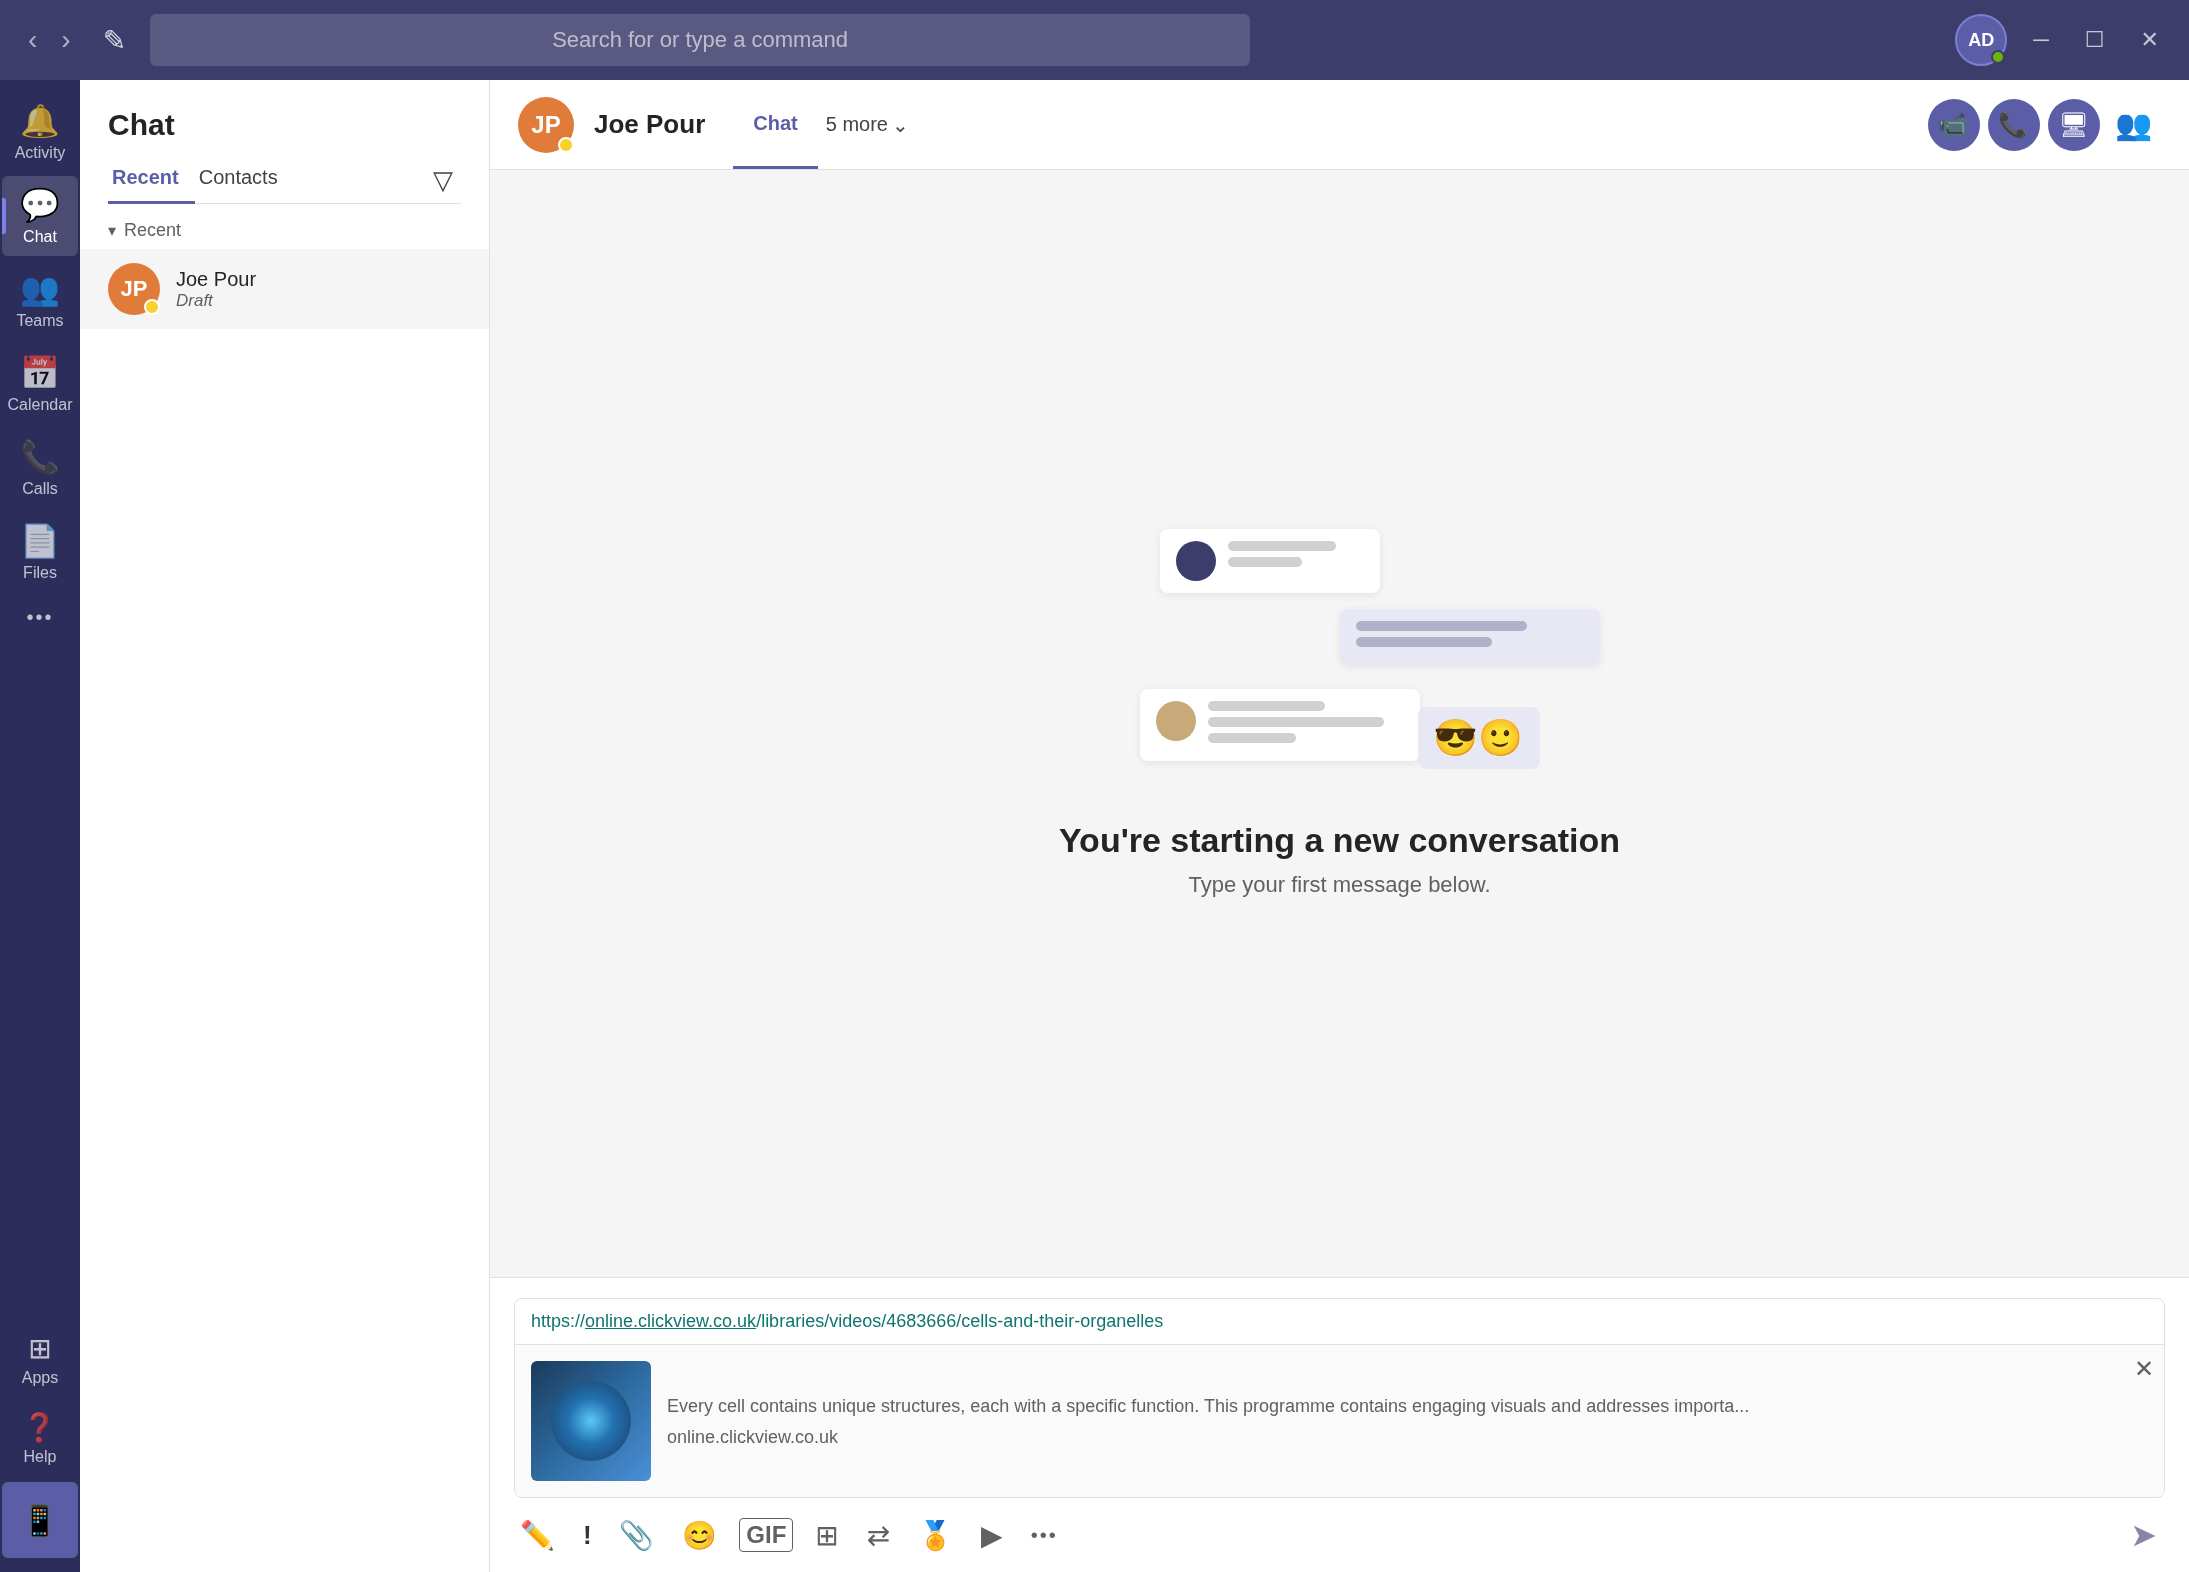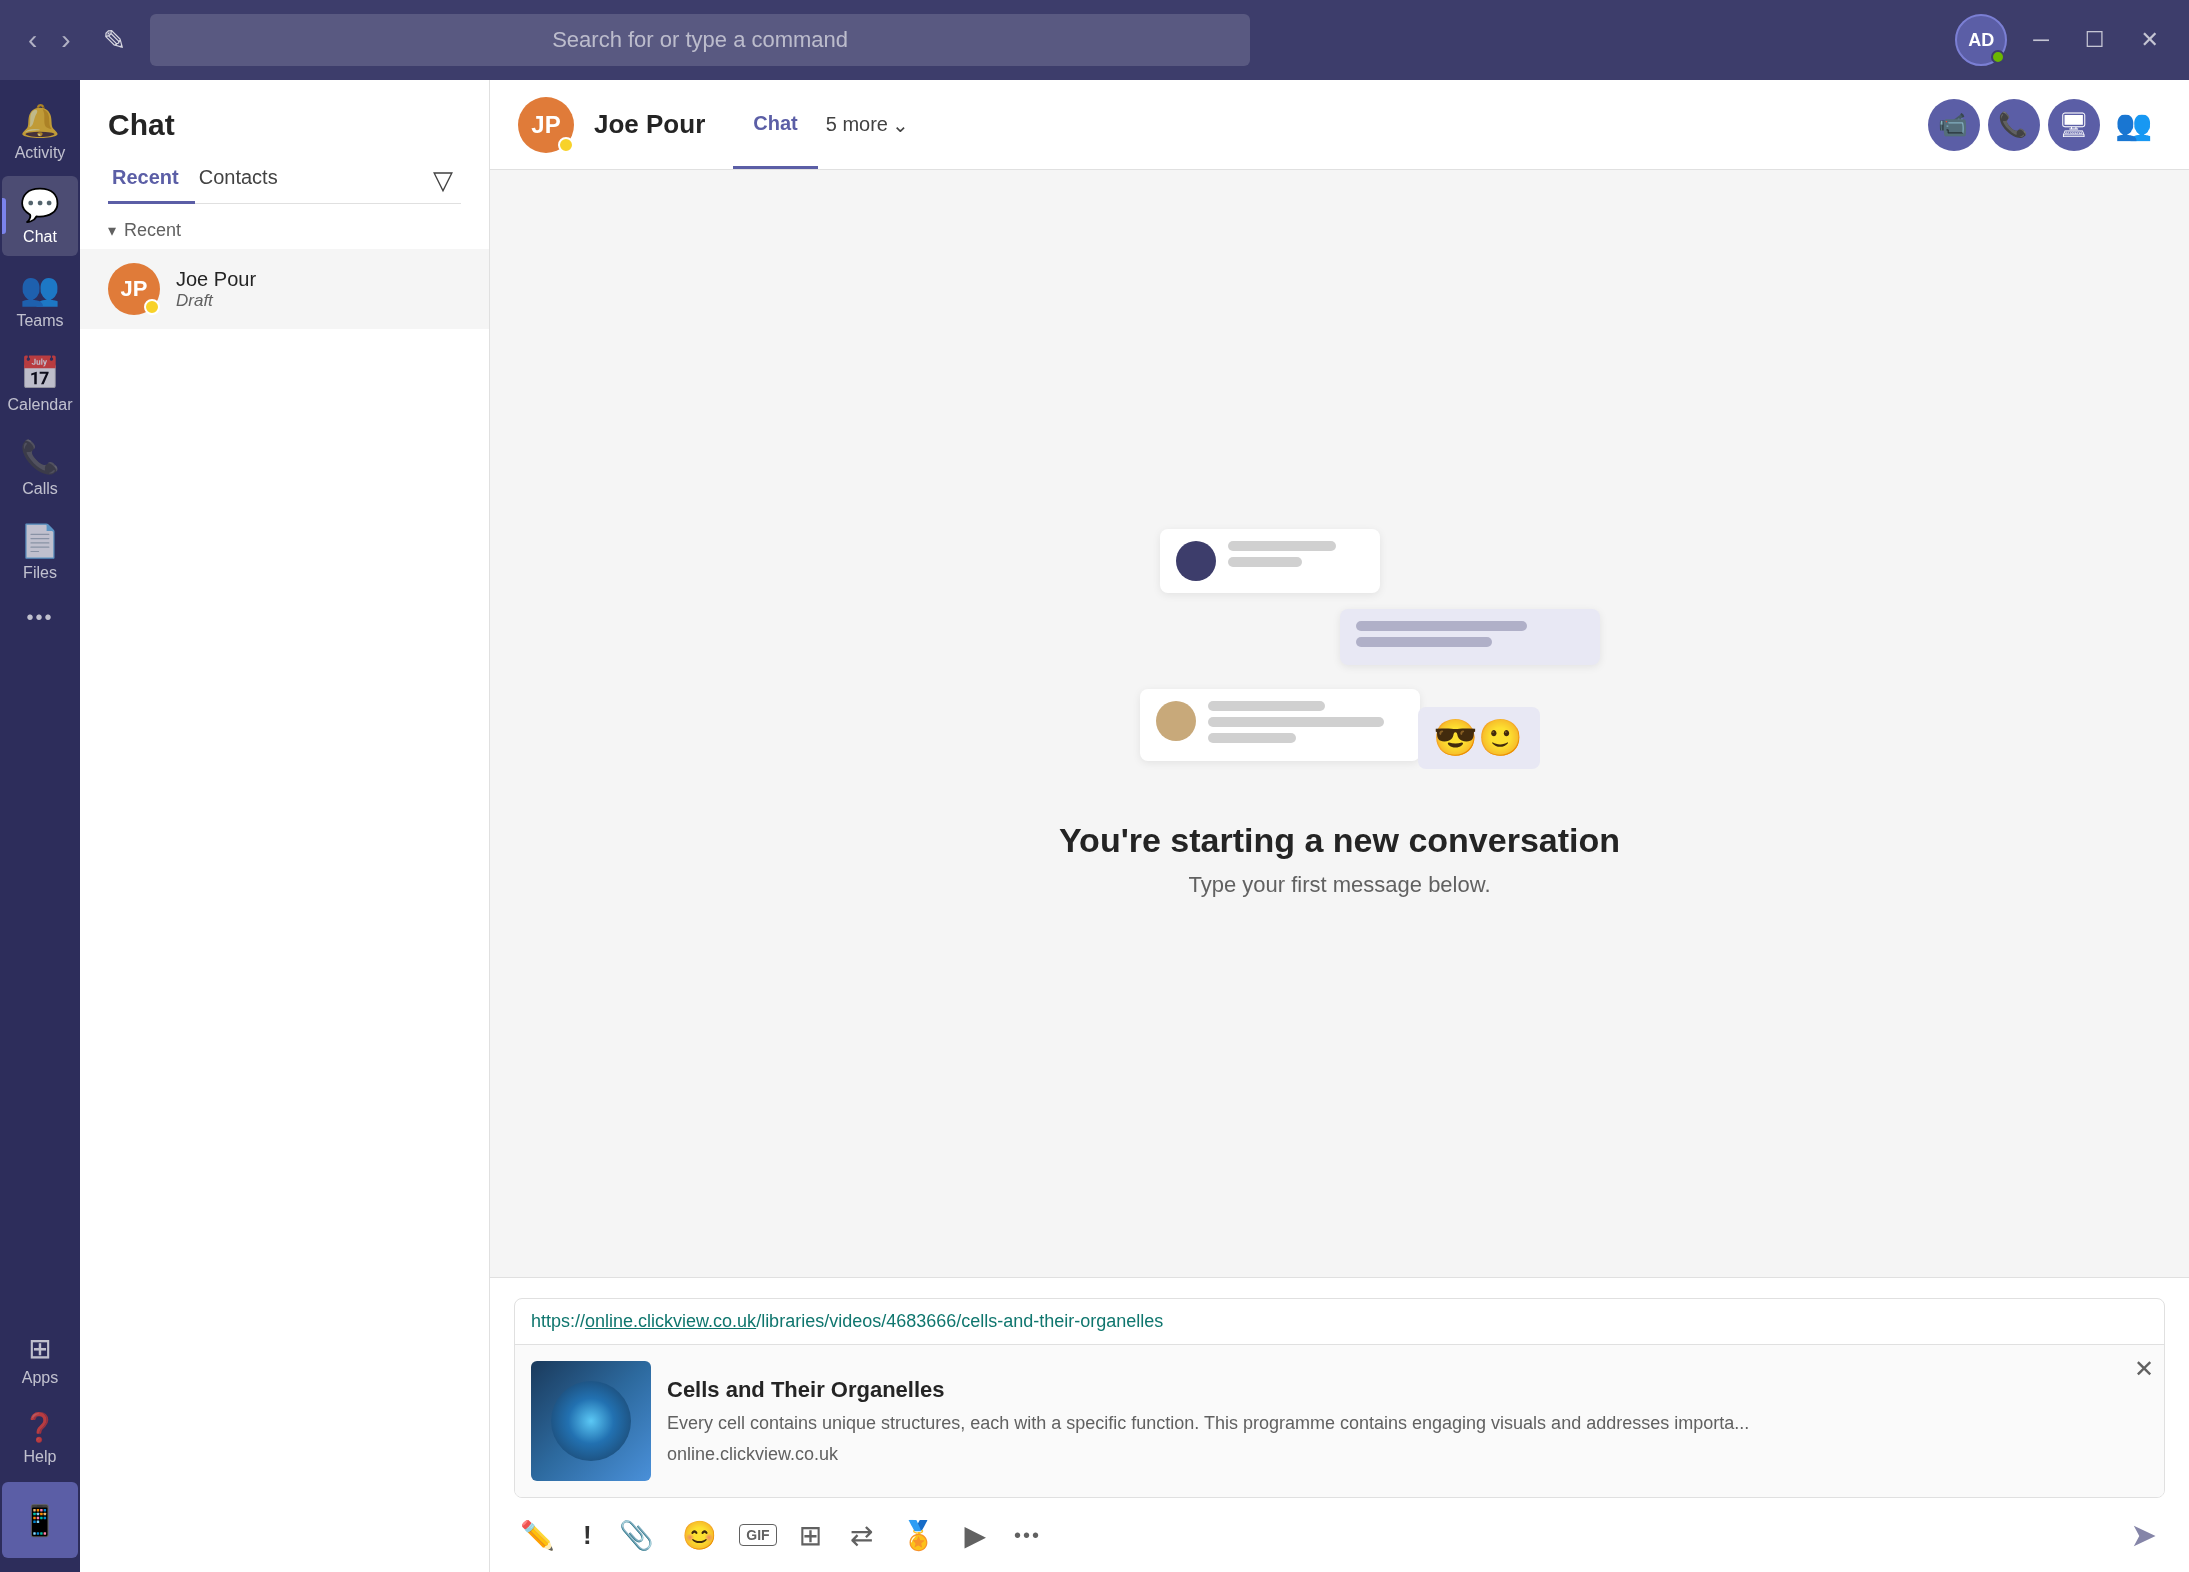--- a/index.html
+++ b/index.html
@@ -675,42 +675,41 @@
         <div class="link-url">
           <a href="#">
             <span>https://</span><span style="text-decoration:underline;">online.clickview.co.uk</span><span>/libraries/videos/4683666/cells-and-their-organelles</span>
           </a>
         </div>
         <div class="link-card">
           <div class="link-thumbnail">
             <div class="link-thumbnail-inner"></div>
           </div>
           <div class="link-card-content">
-            <div class="link-card-title">Cells and Their Organelles</div>
             <div class="link-card-desc">Every cell contains unique structures, each with a specific function. This programme contains engaging visuals and addresses importa...</div>
             <div class="link-card-domain">online.clickview.co.uk</div>
           </div>
           <button class="link-close-btn">✕</button>
         </div>
       </div>
 
       <div class="compose-toolbar">
         <button class="toolbar-btn" title="Format">
           <span>✏️</span>
         </button>
         <button class="toolbar-btn" title="Mark important" style="font-weight:900;font-size:26px;color:#333;">
           <span>!</span>
         </button>
         <button class="toolbar-btn" title="Attach file">
           <span>📎</span>
         </button>
         <button class="toolbar-btn" title="Emoji">
           <span>😊</span>
         </button>
-        <button class="toolbar-btn" title="GIF" style="font-size:14px;font-weight:700;border:1px solid #616161;border-radius:4px;padding:2px 6px;">
+        <button class="toolbar-btn" title="GIF" style="font-size:24px;font-weight:700;border:1px solid #616161;border-radius:4px;padding:2px 6px;">
           <span>GIF</span>
         </button>
         <button class="toolbar-btn" title="Sticker">
           <span>⊞</span>
         </button>
         <button class="toolbar-btn" title="Loop">
           <span>⇄</span>
         </button>
         <button class="toolbar-btn" title="Praise">
           <span>🏅</span>

